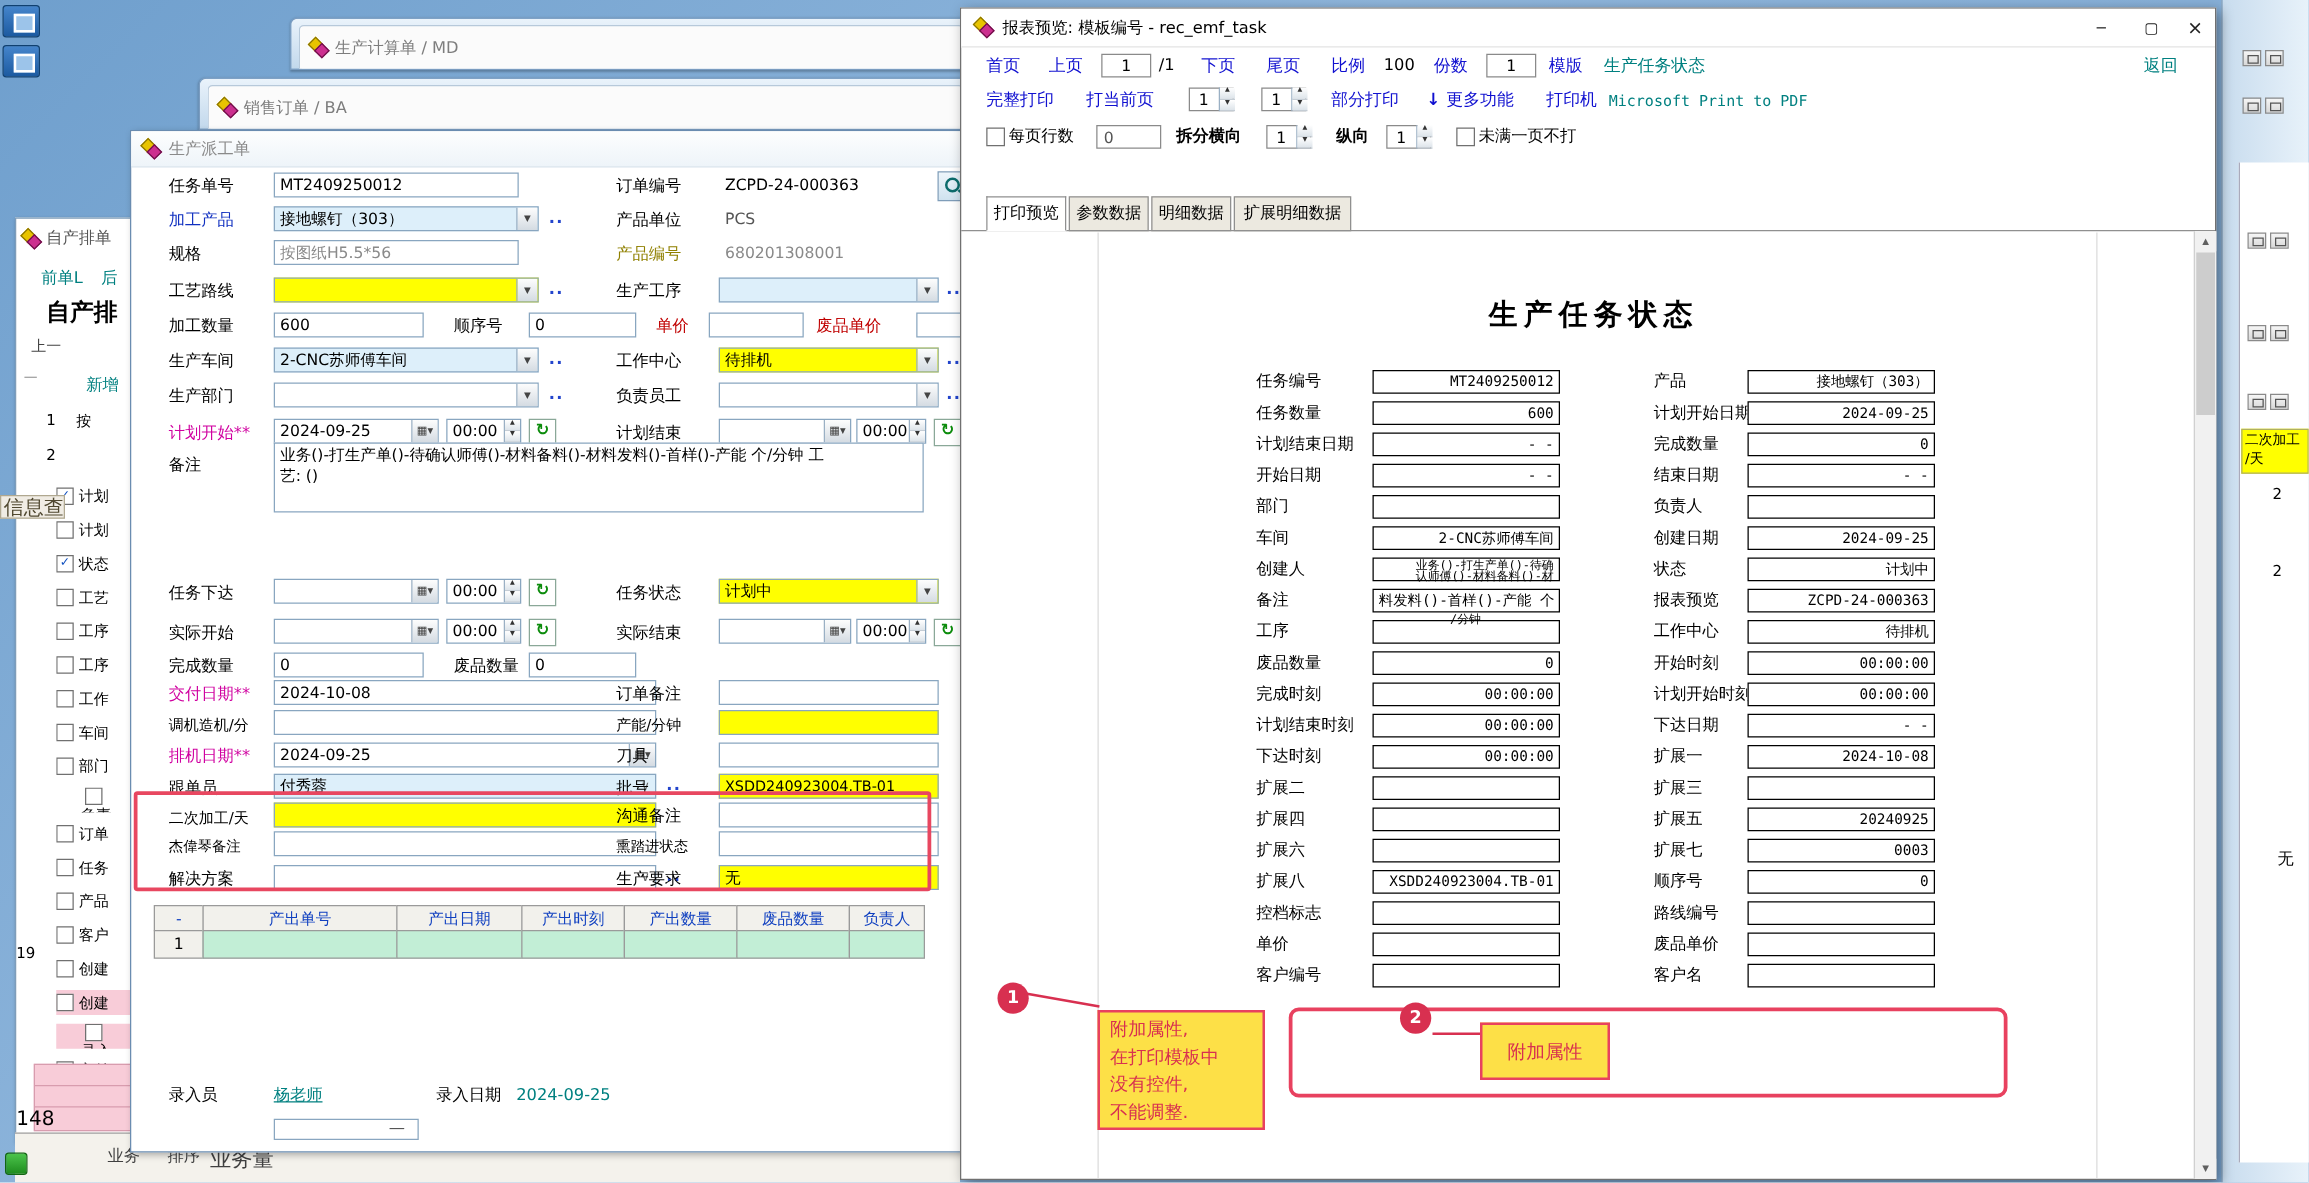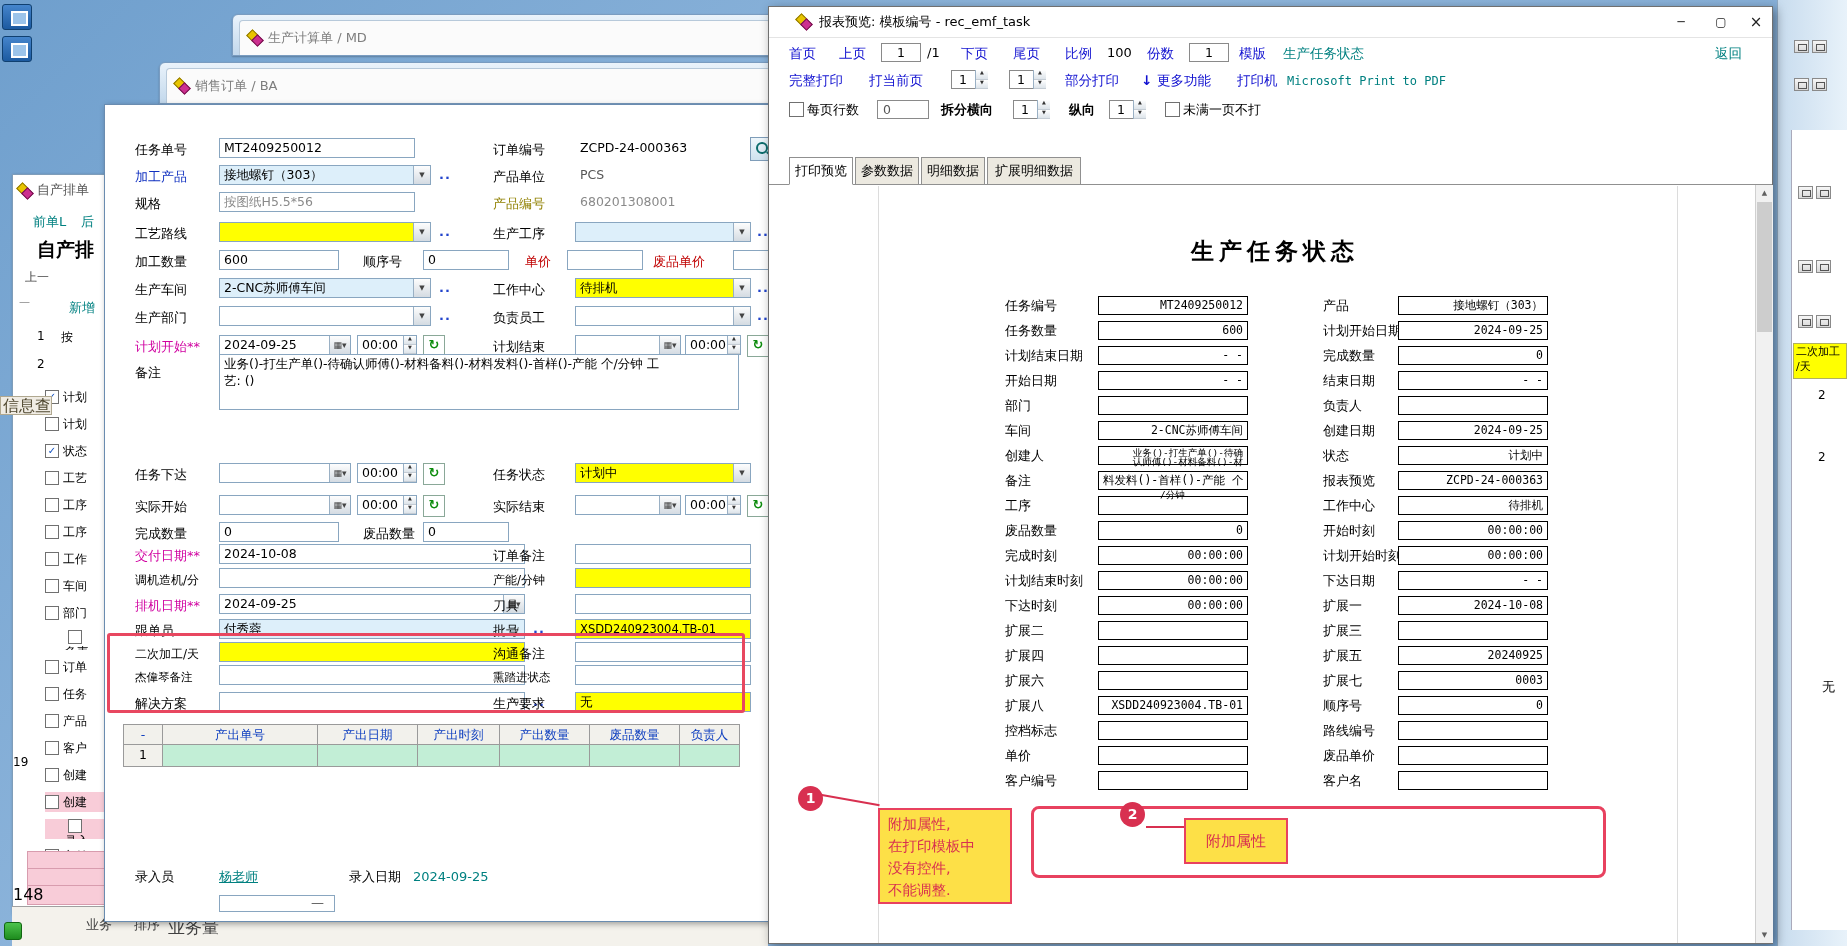--- a/index.html
+++ b/index.html
@@ -62,21 +62,21 @@
   .mag i::after{content:"";position:absolute;left:8px;top:9px;width:6px;height:2px;background:#0c6c6c;transform:rotate(40deg);}
   .redbox{border:3px solid #e84760;border-radius:3px;}
   .tcell{position:absolute;border:1px solid #9a9a9a;box-sizing:border-box;font-size:12.5px;
     text-align:center;line-height:19px;overflow:hidden;}
   .thead{background:#f2f1ec;color:#1040c0;}
   .tgreen{background:#c2eed6;}
   .teal{color:#008080;}
   
   .repwin{background:#fff;border:1px solid #707070;box-shadow:3px 3px 10px rgba(0,0,0,.4);}
   .rtitlebar{position:absolute;left:0;top:0;right:0;height:30px;background:#fff;
-    border-bottom:1px solid #e4e4e4;display:flex;align-items:center;padding-left:27px;}
+    border-bottom:1px solid #e4e4e4;display:flex;align-items:center;padding-left:10px;}
   .rtitle{font-size:13px;margin-left:7px;}
   .wbtn{position:absolute;top:8px;width:30px;height:20px;text-align:center;line-height:18px;
     font-size:12px;color:#222;}
   .tlink{position:absolute;font-size:13.5px;color:#1010d0;white-space:nowrap;line-height:20px;}
   .tgreen2{color:#008000;}
   .ttext{position:absolute;font-size:13px;color:#000;white-space:nowrap;line-height:20px;}
   .tinput{position:absolute;height:19px;border:1px solid #8a8a8a;background:#fff;font-size:12.5px;
     text-align:center;line-height:17px;box-sizing:border-box;}
   .tcheck{position:absolute;width:13px;height:13px;border:1px solid #707070;background:#fff;}
   .rtab{position:absolute;top:150px;height:28px;border:1px solid #909090;background:#ece9e0;
@@ -286,20 +286,27 @@
   </div>
 <div class="abs yellow" style="left:1793px;top:343px;width:54px;height:36px;border:1px solid #b0b060;">
   <span style="font-size:11px;display:block;padding-left:2px;">二次加工</span>
   <span style="font-size:11px;display:block;padding-left:2px;">/天</span>
 </div>
 <span class="abs" style="left:1818px;top:388px;font-size:12px;">2</span>
 <span class="abs" style="left:1818px;top:450px;font-size:12px;">2</span>
 <span class="abs" style="left:1822px;top:678px;font-size:13px;">无</span>
 
 <div class="abs formwin" style="left:104px;top:104px;width:673px;height:818px;">
+  <div class="ftitle">
+    <span class="appicon">
+        <i class="d1"></i>
+        <i class="d2"></i>
+      </span>
+    <span class="t">生产派工单</span>
+  </div>
 
   <span class="lbl" style="left:30px;top:35px;">任务单号</span>
   <span class="fld" style="left:114px;top:33px;width:196px;">MT2409250012</span>
   <span class="lbl" style="left:388px;top:35px;">订单编号</span>
   <span class="fld flat" style="left:470px;top:33px;width:170px;">ZCPD-24-000363</span>
   <span class="mag" style="left:645px;top:32px;">
       <i></i>
     </span>
 
   <span class="lbl" style="left:30px;top:62px;color:#1030c0;">加工产品</span>

